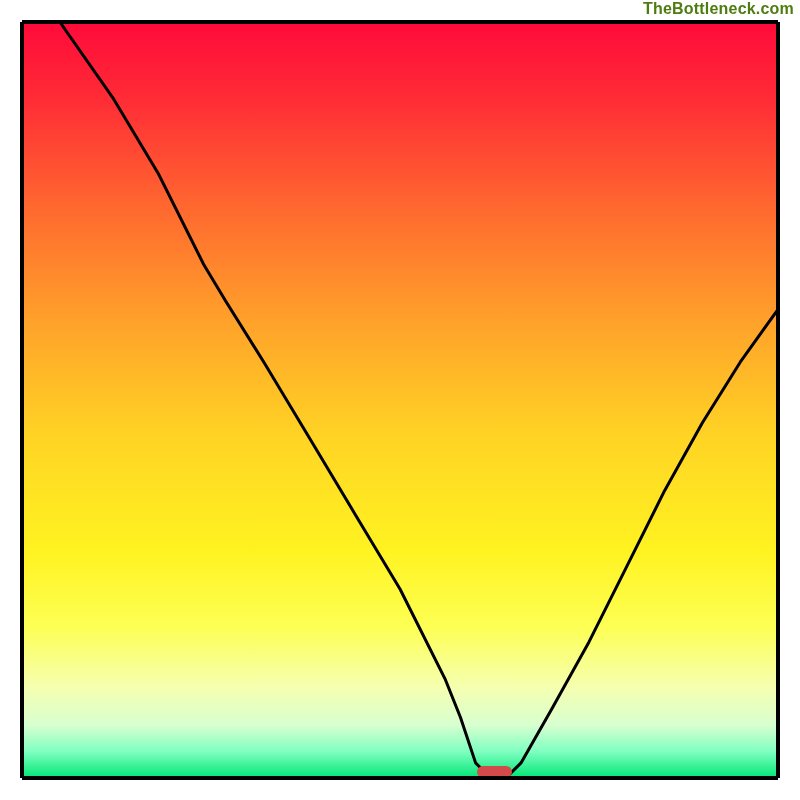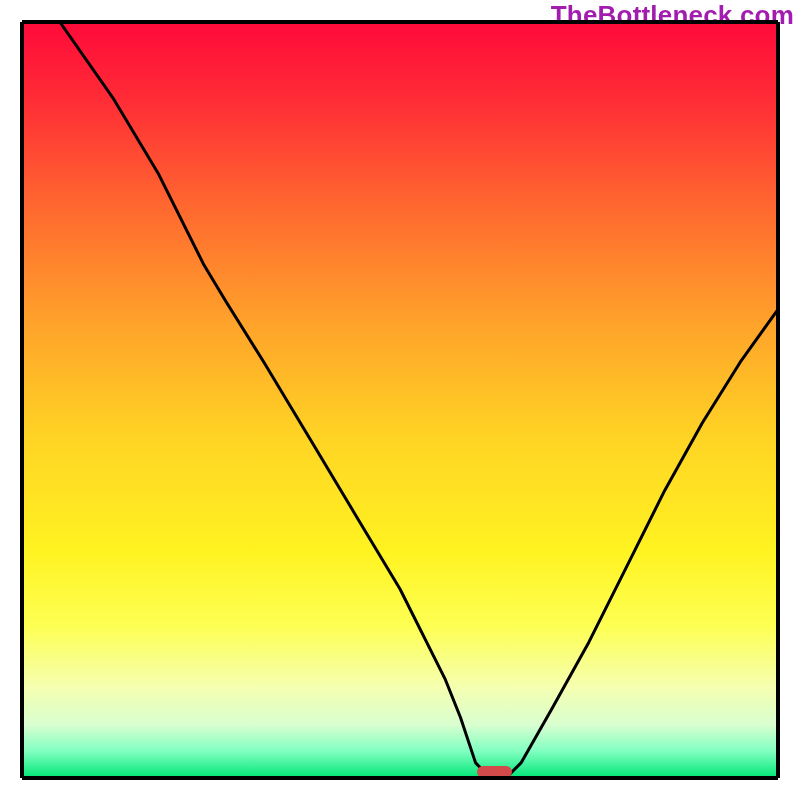--- a/index.html
+++ b/index.html
@@ -24,22 +24,22 @@
     width: 756px;
     height: 756px;
     overflow: hidden;
   }
   .watermark {
     position: absolute;
     top: 0;
     right: 6px;
     font-family: Arial, Helvetica, sans-serif;
     font-weight: 700;
-    font-size: 26px;
-    color: #a21caf;
+    font-size: 16px;
+    color: #4d7c0f;
     letter-spacing: 0.2px;
     user-select: none;
   }
   .border-top, .border-bottom {
     position: absolute;
     left: 22px;
     width: 756px;
     height: 4px;
     background: #000;
   }

